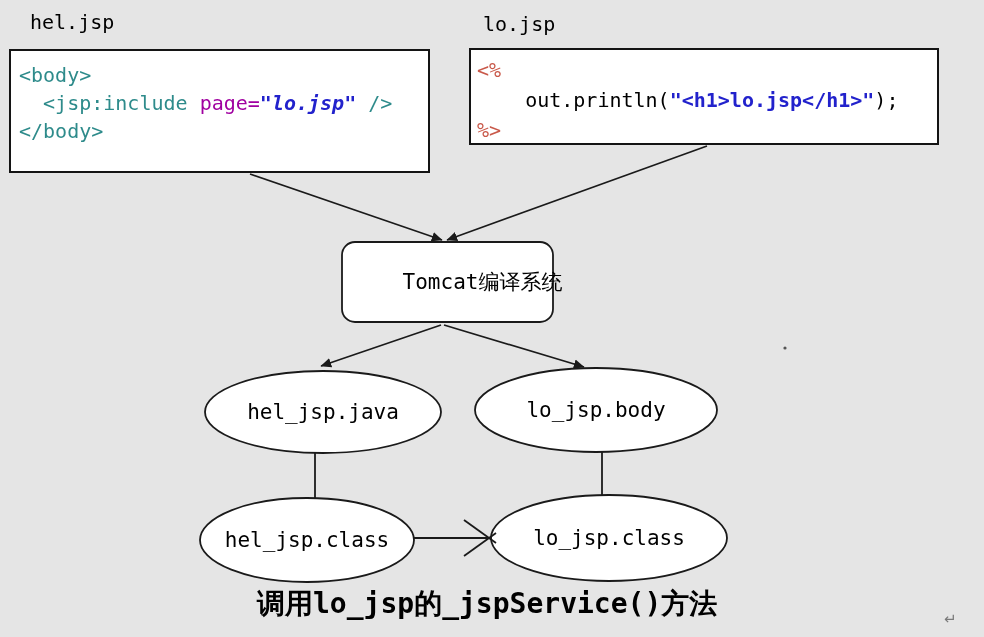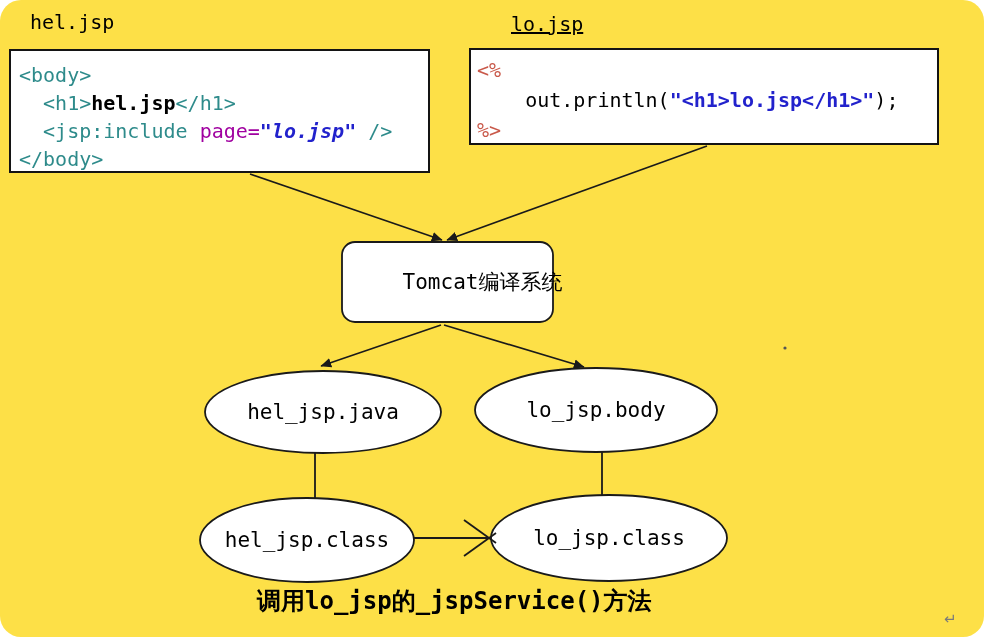--- a/index.html
+++ b/index.html
@@ -1,23 +1,22 @@
 <!DOCTYPE html>
 <html><head>
 <meta charset="utf-8">
 <style>
   html, body { margin: 0; padding: 0; background: #ffffff; }
   .stage {
     position: relative;
     width: 984px;
     height: 637px;
-    background: #fde047;
+    background: #e5e5e5;
     font-family: "DejaVu Sans Mono", "Liberation Mono", monospace;
     overflow: hidden;
-    border-radius: 21px;
   }
   svg.diagram-layer {
     position: absolute;
     left: 0; top: 0;
     z-index: 0;
   }
   .file-label {
     position: absolute;
     z-index: 2;
     font-size: 20px;
@@ -62,21 +61,21 @@
   #hel-java-label  { left: 205px; top: 371px; width: 236px; height: 82px; }
   #lo-java-label   { left: 475px; top: 368px; width: 242px; height: 84px; }
   #hel-class-label { left: 200px; top: 498px; width: 214px; height: 84px; }
   #lo-class-label  { left: 491px; top: 495px; width: 236px; height: 86px; }
 
   .caption {
     position: absolute;
     z-index: 2;
     left: 257px;
     top: 585px;
-    font-size: 24px;
+    font-size: 28px;
     font-weight: bold;
     color: #000000;
     white-space: pre;
   }
   .return-mark {
     position: absolute;
     z-index: 2;
     left: 944px;
     top: 610px;
     font-size: 15px;
@@ -116,25 +115,24 @@
     <ellipse cx="609" cy="538" rx="118" ry="43" fill="#ffffff" stroke="#1A1A1A" stroke-width="1.8"></ellipse>
 
     <line x1="414" y1="538" x2="489" y2="538" stroke="#1A1A1A" stroke-width="1.8"></line>
     <line x1="464" y1="520" x2="496" y2="543" stroke="#1A1A1A" stroke-width="1.8"></line>
     <line x1="464" y1="556" x2="496" y2="533" stroke="#1A1A1A" stroke-width="1.8"></line>
 
     <circle cx="785" cy="348" r="1.6" fill="#555555"></circle>
   </svg>
 
   <div class="file-label" style="left:30px; top:10px;">hel.jsp</div>
-  <div class="file-label" style="left:511px; top:12px;text-decoration:underline;">lo.jsp</div>
+  <div class="file-label" style="left:483px; top:12px;">lo.jsp</div>
 
   <div class="codebox" id="hel-codebox">
     <div class="code-line"><span class="tok-tag">&lt;body&gt;</span></div>
-    <div class="code-line"><span class="tok-tag">  &lt;h1&gt;</span><span class="tok-boldbk">hel.jsp</span><span class="tok-tag">&lt;/h1&gt;</span></div>
     <div class="code-line"><span class="tok-tag">  &lt;jsp:include </span><span class="tok-attr">page=</span><span class="tok-strit">"lo.jsp"</span><span class="tok-tag"> /&gt;</span></div>
     <div class="code-line"><span class="tok-tag">&lt;/body&gt;</span></div>
   </div>
 
   <div class="codebox" id="lo-codebox">
     <div class="code-line"><span class="tok-scr">&lt;%</span></div>
     <div class="code-line"><span class="tok-plain">    out.println(</span><span class="tok-strb">"&lt;h1&gt;lo.jsp&lt;/h1&gt;"</span><span class="tok-plain">);</span></div>
     <div class="code-line"><span class="tok-scr">%&gt;</span></div>
   </div>
 

